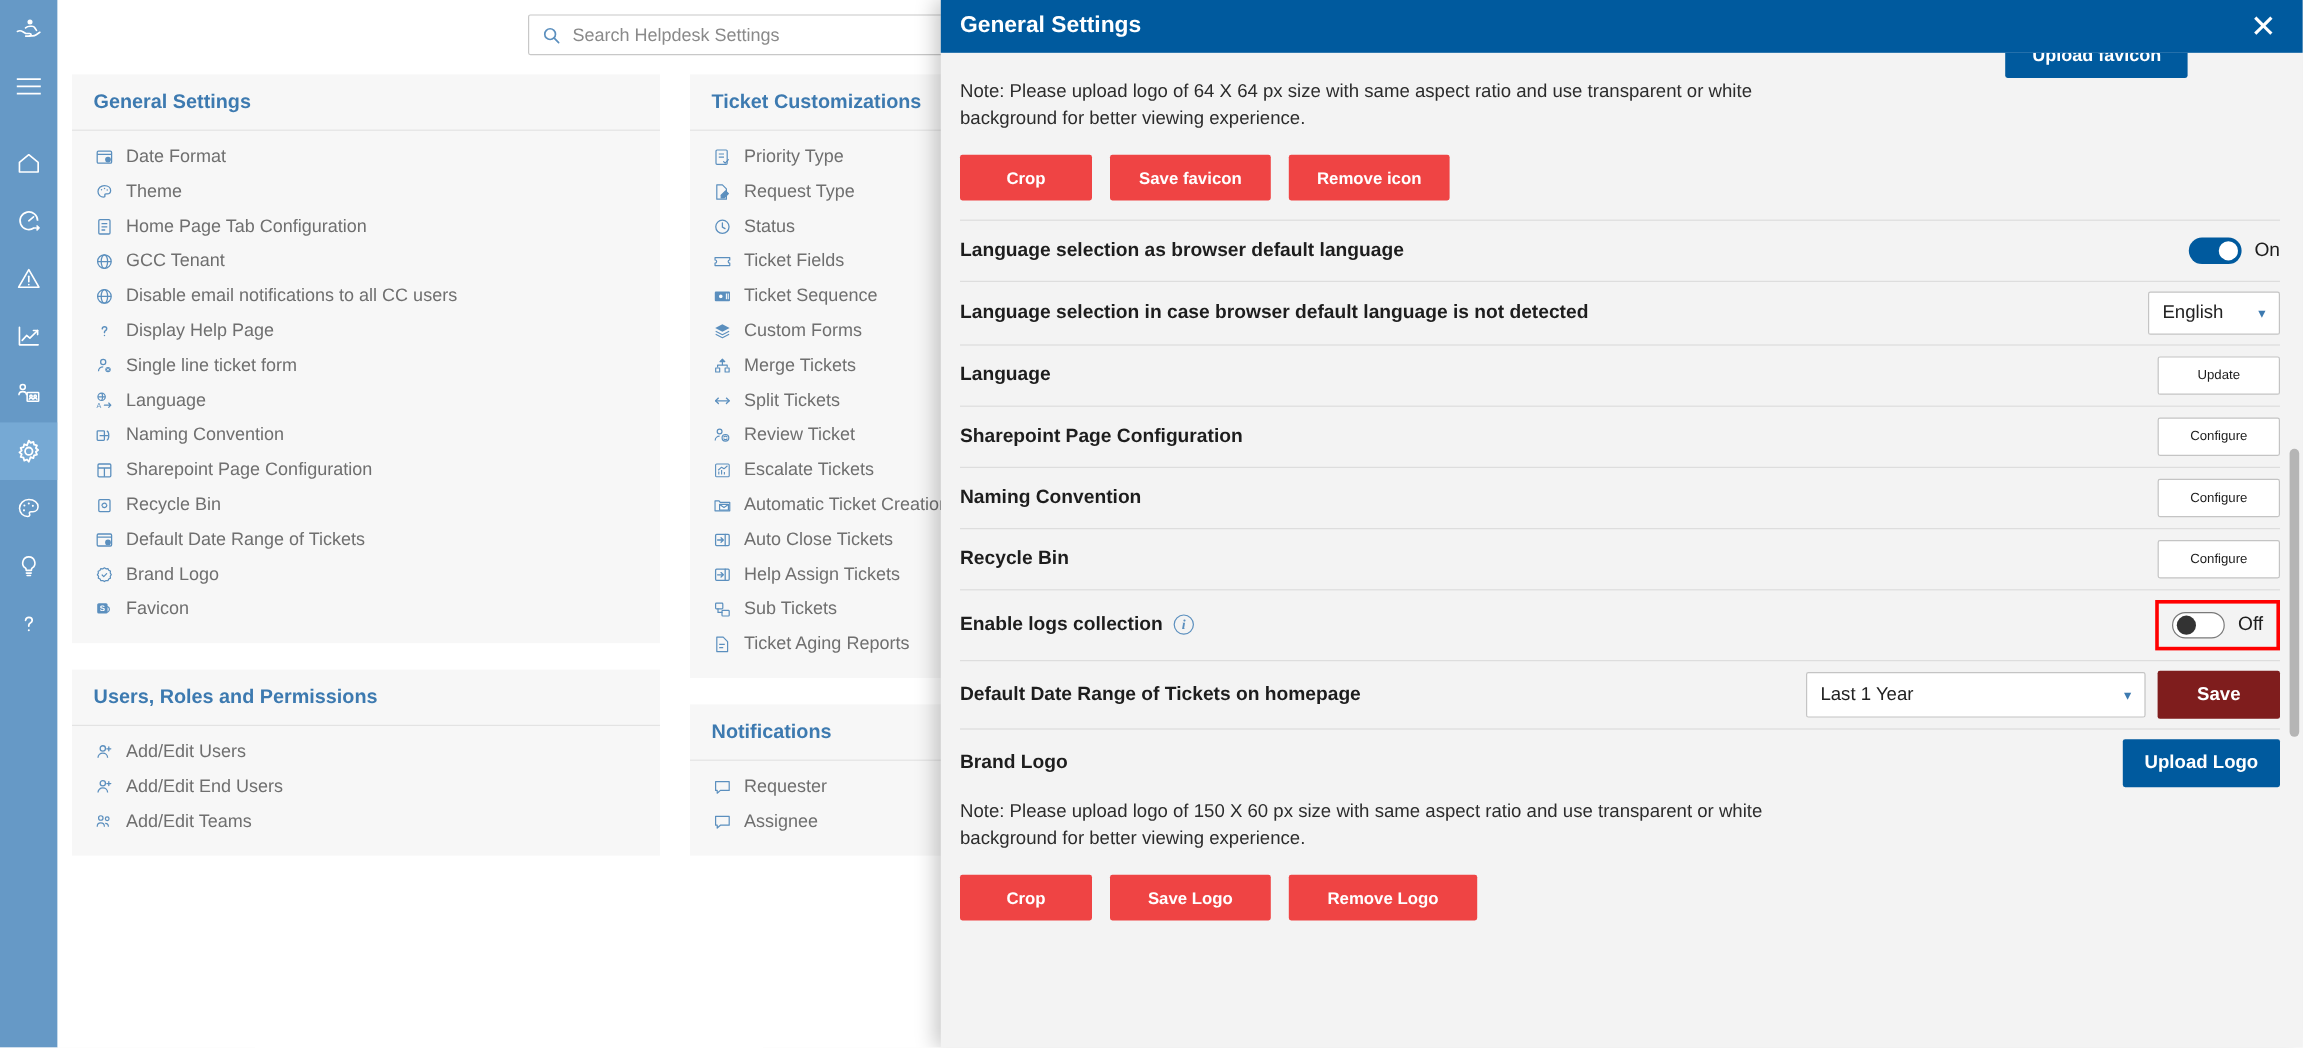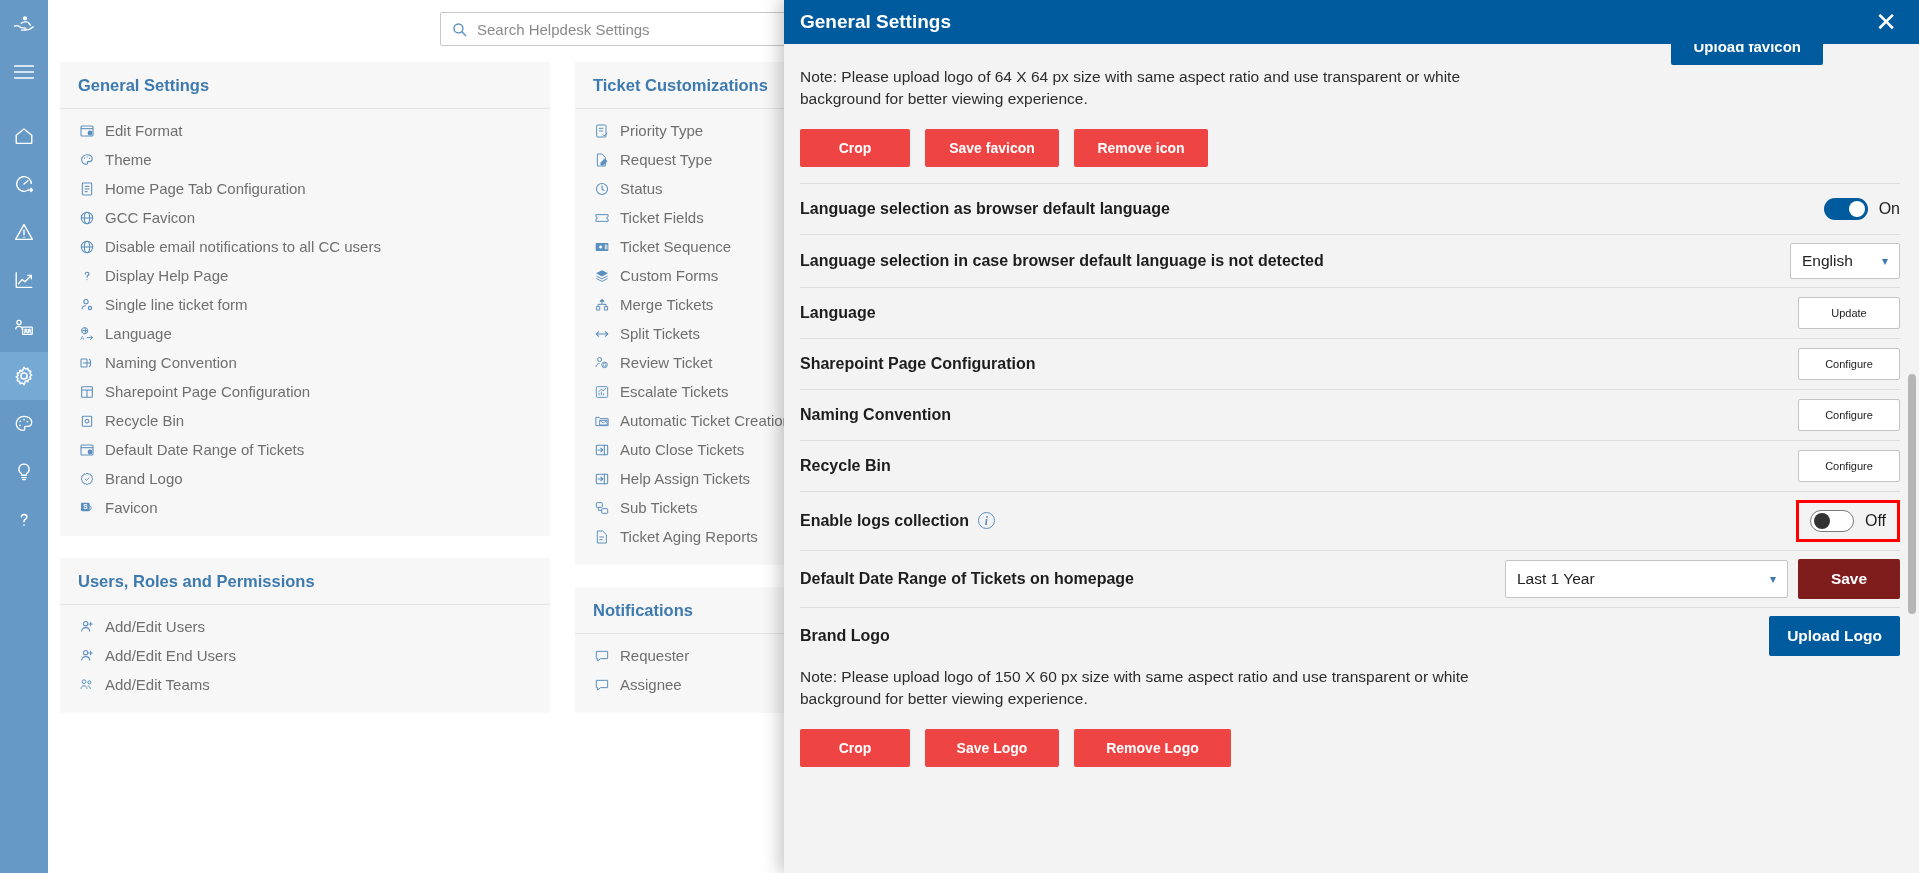--- a/index.html
+++ b/index.html
@@ -284,21 +284,21 @@
           <div class="card-body">
 
             <div class="setting-row">
               <span class="ic">
                   <svg width="16" height="16" viewBox="0 0 24 24" fill="none" stroke="currentColor" stroke-width="1.6">
                     <rect x="3" y="4.5" width="18" height="15" rx="1.5"></rect>
                     <line x1="3" y1="8.5" x2="21" y2="8.5"></line>
                     <circle cx="16.5" cy="15" r="3.6" fill="currentColor" stroke="none"></circle>
                   </svg>
                 </span>
-              <span class="lbl">Edit Format</span>
+              <span class="lbl">Date Format</span>
             </div>
 
             <div class="setting-row">
               <span class="ic">
                   <svg width="16" height="16" viewBox="0 0 24 24" fill="none" stroke="currentColor" stroke-width="1.6">
                     <path d="M12 4c-4.4 0-8 3.3-8 7.5 0 4.1 3.3 7 6.9 7 1.3 0 1.9-.6 1.9-1.4 0-.5-.4-.9-.4-1.5 0-.6.6-1.2 1.4-1.2h1.7c2.4 0 4.3-1.8 4.3-4.3C19.8 6.6 16.6 4 12 4z"></path>
                     <circle cx="8.4" cy="9.3" r="0.9" fill="currentColor" stroke="none"></circle>
                     <circle cx="12.2" cy="7.6" r="0.9" fill="currentColor" stroke="none"></circle>
                     <circle cx="15.5" cy="9.6" r="0.9" fill="currentColor" stroke="none"></circle>
                   </svg>
@@ -319,21 +319,21 @@
             </div>
 
             <div class="setting-row">
               <span class="ic">
                   <svg width="16" height="16" viewBox="0 0 24 24" fill="none" stroke="currentColor" stroke-width="1.6">
                     <circle cx="12" cy="12" r="8.5"></circle>
                     <ellipse cx="12" cy="12" rx="4" ry="8.5"></ellipse>
                     <line x1="3.5" y1="12" x2="20.5" y2="12"></line>
                   </svg>
                 </span>
-              <span class="lbl">GCC Favicon</span>
+              <span class="lbl">GCC Tenant</span>
             </div>
 
             <div class="setting-row">
               <span class="ic">
                   <svg width="16" height="16" viewBox="0 0 24 24" fill="none" stroke="currentColor" stroke-width="1.6">
                     <circle cx="12" cy="12" r="8.5"></circle>
                     <ellipse cx="12" cy="12" rx="4" ry="8.5"></ellipse>
                     <line x1="3.5" y1="12" x2="20.5" y2="12"></line>
                   </svg>
                 </span>

